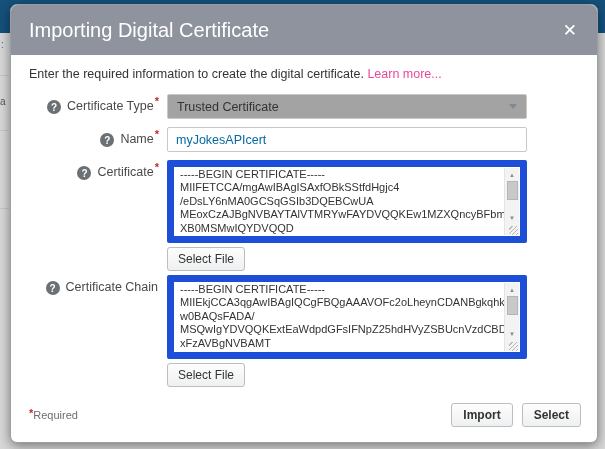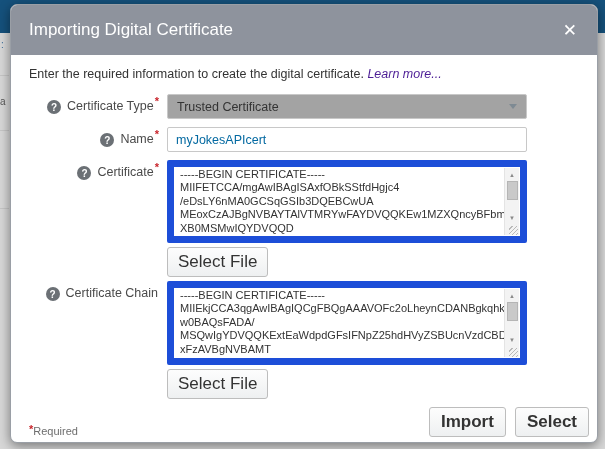--- a/index.html
+++ b/index.html
@@ -13,26 +13,26 @@
   .bg-frag-a { left:0; top:97px; color:#555; }
   .bg-frag-el { left:0; top:187px; color:#b0392f;padding-left:28px; }
   .bg-line { position:absolute; left:0; width:9px; height:1px; background:#c6c6c6; }
 
   
   .dialog { position:absolute; left:10px; top:4px; width:588px; height:439px;
             background:#fff; border:1px solid #9a9fa6; border-radius:7px;
             box-shadow:0 3px 12px rgba(0,0,0,.45); display:flex; flex-direction:column; }
   .dlg-header { height:50px; flex:0 0 50px; background:#8e939d; border-radius:6px 6px 0 0;
                 display:flex; align-items:center; padding:0 16px 0 18px; }
-  .dlg-title { color:#fff; font-size:17px; font-weight:400; flex:1; }
+  .dlg-title { color:#fff; font-size:20px; font-weight:400; flex:1; }
   .dlg-close { color:#fff; font-size:17px; cursor:pointer; padding:2px 4px; }
 
   .dlg-body { flex:1; padding:12px 18px 0 8px; font-size:12.5px; color:#3a3a3a; }
   .intro { margin:0 0 13px 10px; font-size:12.5px; color:#333; }
-  .intro a { color:#4c1d95; text-decoration:none; cursor:pointer;font-style:italic; }
+  .intro a { color:#ec4899; text-decoration:none; cursor:pointer; }
 
   .row { display:flex; margin-bottom:8px; }
   .lbl { width:140px; flex:0 0 140px; display:flex; justify-content:flex-end;
          align-items:flex-start; padding-top:5px; color:#4a4a4a; white-space:nowrap; }
   .lbl-text { margin:0 1px 0 6px; }
   .ast { color:#c9252c; font-weight:bold; }
   .ast.sup { font-size:11px; position:relative; top:-4px; }
   .help { width:14px; height:14px; border-radius:50%; background:#6b7075; color:#fff;
           font-size:10px; font-weight:bold; display:inline-flex; align-items:center;
           justify-content:center; margin-top:1px; cursor:pointer; flex:0 0 14px; }
@@ -62,24 +62,24 @@
   .sc-caret { font-size:6px; color:#8a8a8a; line-height:10px; height:10px; cursor:pointer; }
   .sc-caret.up { margin-top:2px; }
   .sc-caret.down { margin-top:auto; margin-bottom:12px; }
   .sc-thumb { width:11px; height:19px; background:#c9c9c9; border:1px solid #b5b5b5;
               margin-top:1px; cursor:grab; }
   .ta-grip { position:absolute; right:2px; bottom:1px; width:9px; height:9px; cursor:nwse-resize;
              background:repeating-linear-gradient(135deg, transparent 0 2px, #b9b9b9 2px 3px); }
 
   .btn { display:inline-block; border:1px solid #bdbdbd; border-radius:3px;
          background:linear-gradient(#fdfdfd,#eef0f1); color:#333; font-family:"Liberation Sans", sans-serif;
-         font-size:17px; font-weight:600; padding:4px 11px; cursor:pointer; }
+         font-size:12px; font-weight:600; padding:4px 11px; cursor:pointer; }
   .file-btn { margin:4px 0 0 0; font-weight:400; padding:4px 10px; }
 
-  .dlg-footer { flex:0 0 42px; display:flex; align-items:flex-end; padding:0 8px 12px 8px; }
+  .dlg-footer { flex:0 0 42px; display:flex; align-items:center; padding:0 16px 12px 8px; }
   .req-note { font-size:11px; color:#6d6d6d; margin-left:10px; }
   .req-note .ast { font-size:11px; position:relative; top:-2px; }
   .footer-btns { margin-left:auto; display:flex; gap:9px; }
 </style>
 </head>
 <body>
 
 <div class="bg-topbar"></div>
 <span class="bg-frag bg-frag-colon">:</span>
 <span class="bg-frag bg-frag-a">a</span>

